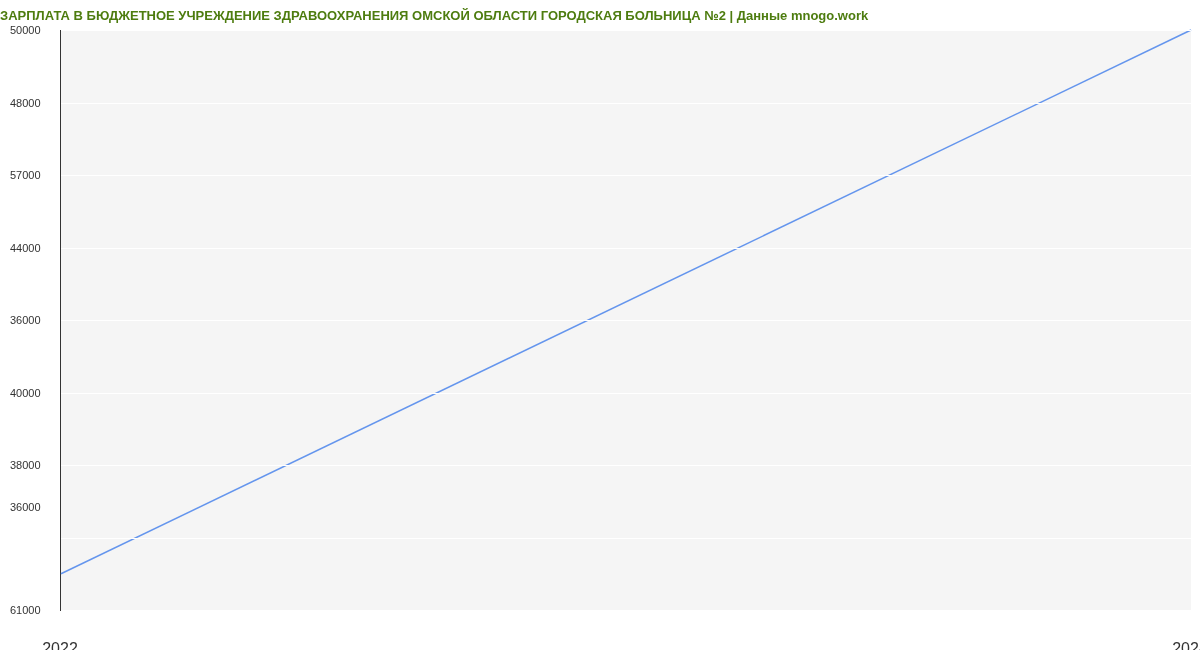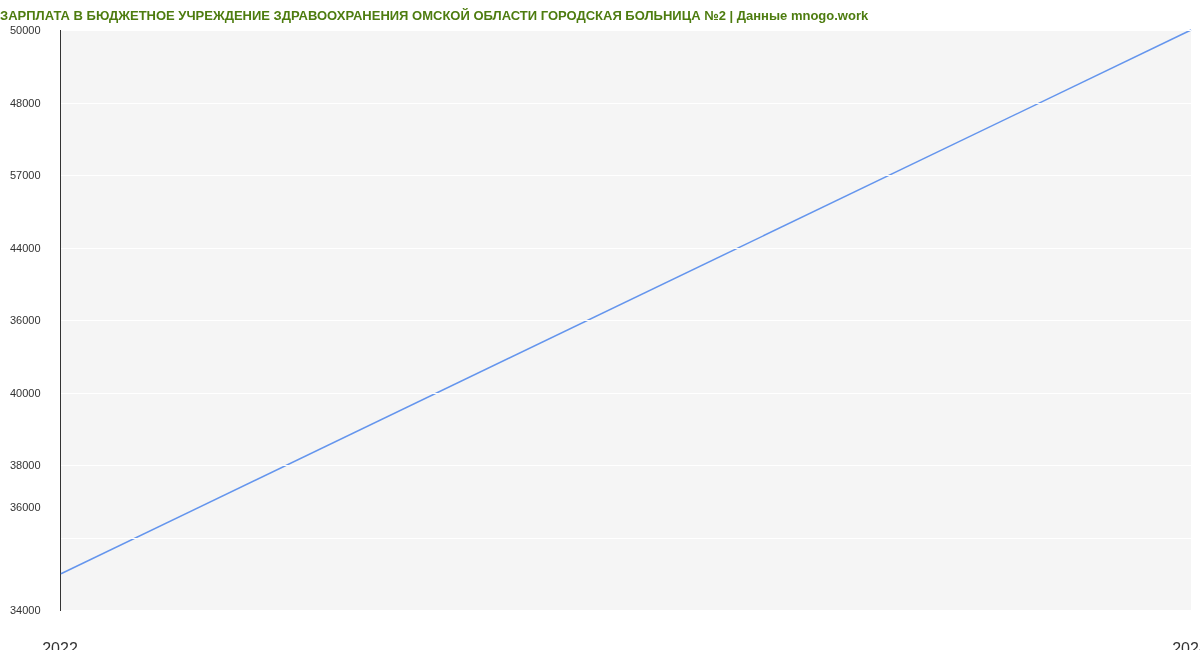--- a/index.html
+++ b/index.html
@@ -80,21 +80,21 @@
   <div class="gridline" style="top: 580px;"></div>
       <div class="gridline" style="top: 507.5px;"></div>
       <div class="gridline" style="top: 435px;"></div>
       <div class="gridline" style="top: 362.5px;"></div>
       <div class="gridline" style="top: 290px;"></div>
       <div class="gridline" style="top: 217.5px;"></div>
       <div class="gridline" style="top: 145px;"></div>
       <div class="gridline" style="top: 72.5px;"></div>
       <div class="gridline" style="top: 0px;"></div>
     </div>
-<div class="y-tick-label" style="top: 610px;">34000</div>
+<div class="y-tick-label" style="top: 610px;">61000</div>
     <div class="y-tick-label" style="top: 507px;">36000</div>
     <div class="y-tick-label" style="top: 465px;">38000</div>
     <div class="y-tick-label" style="top: 392.5px;">40000</div>
     <div class="y-tick-label" style="top: 320px;">36000</div>
     <div class="y-tick-label" style="top: 248px;">44000</div>
     <div class="y-tick-label" style="top: 175px;">57000</div>
     <div class="y-tick-label" style="top: 102.5px;">48000</div>
     <div class="y-tick-label" style="top: 30px;">50000</div>
     <div class="x-tick-label" style="left: 60px;">2022</div>
     <div class="x-tick-label" style="left: 1190px;">2024</div>

